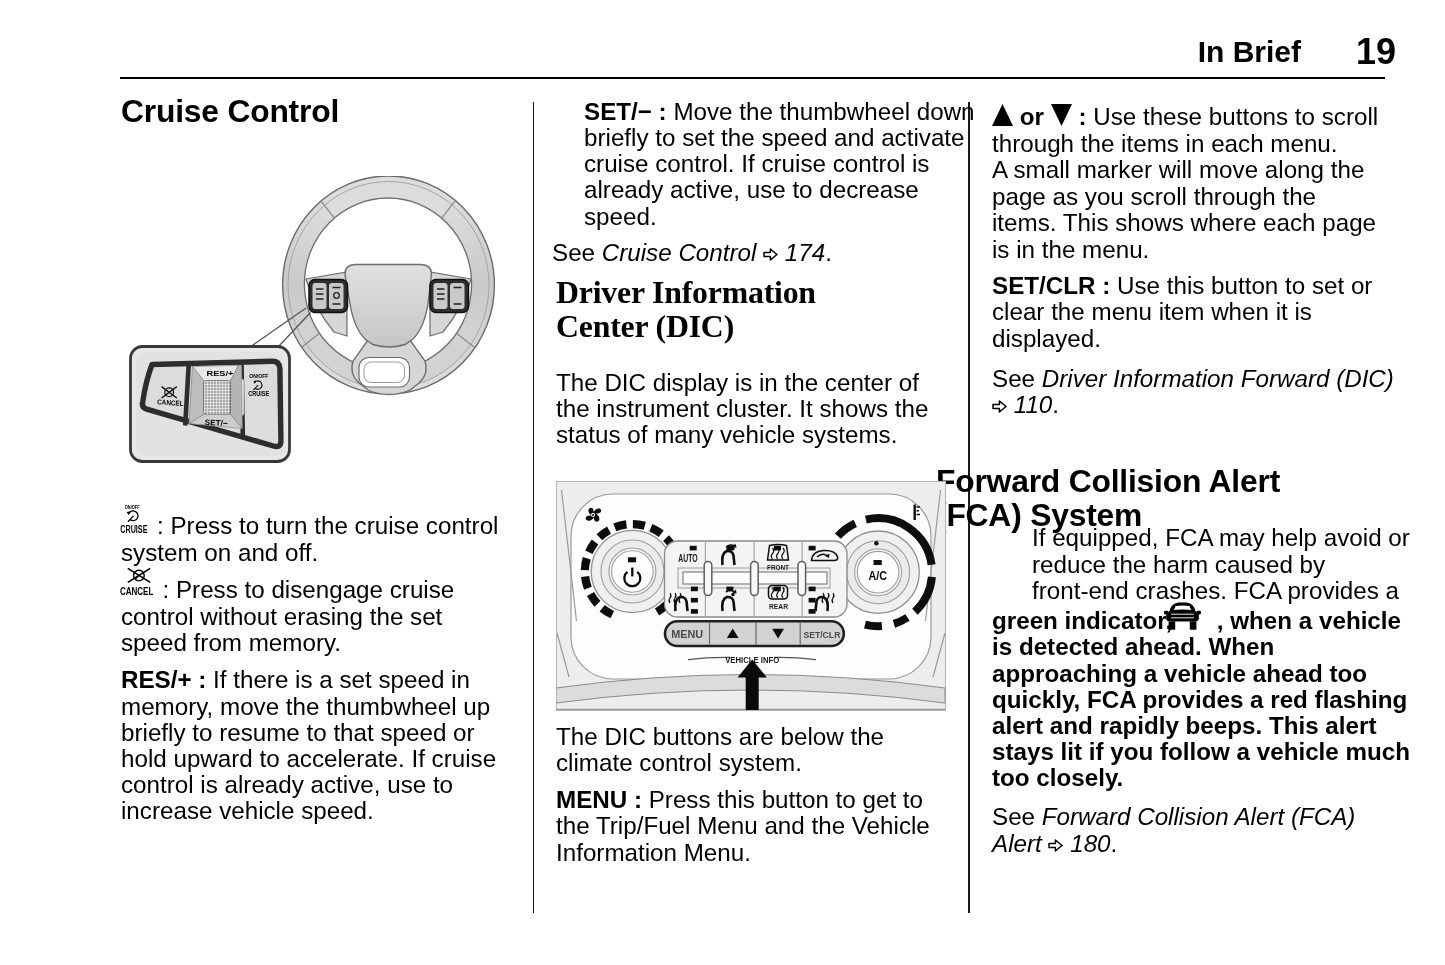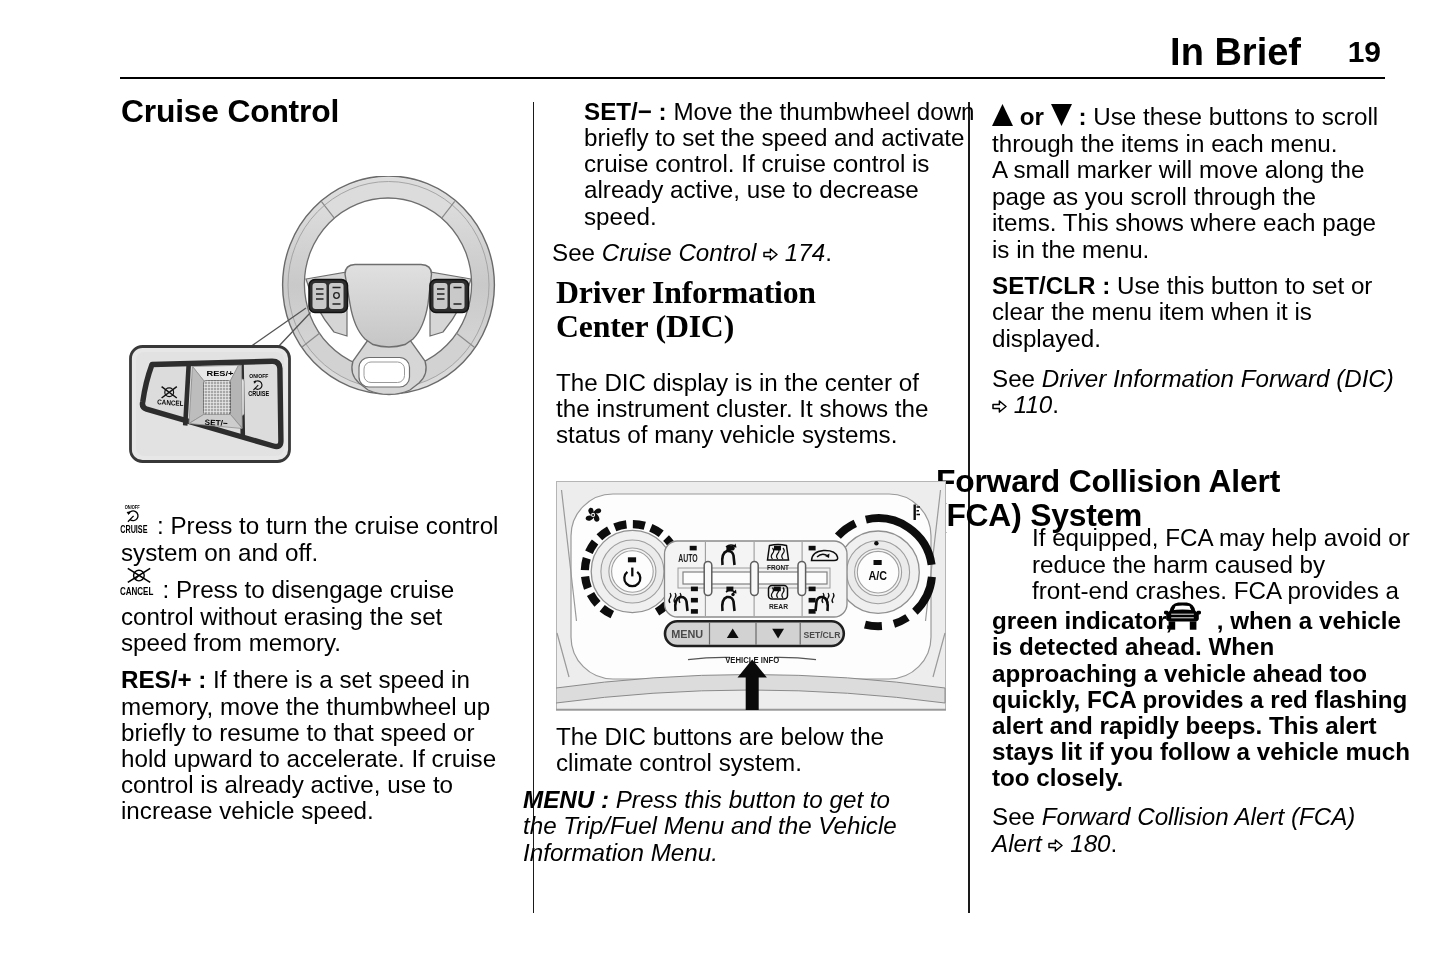--- a/index.html
+++ b/index.html
@@ -4,29 +4,29 @@
 <style>
 html,body{margin:0;padding:0;background:#fff;}
 body{width:1445px;height:965px;position:relative;overflow:hidden;
   font-family:"Liberation Sans",sans-serif;color:#000;
   -webkit-font-smoothing:antialiased;}
 .abs{position:absolute;}
 .p{position:absolute;font-size:24.2px;line-height:26.2px;white-space:nowrap;}
 .b{font-weight:bold;}
 .i{font-style:italic;}
 .h{position:absolute;font-size:31.8px;line-height:34.4px;font-weight:bold;white-space:nowrap;letter-spacing:-0.2px;}
-#hdr{position:absolute;top:34.8px;font-size:38px;line-height:34px;font-weight:bold;}
+#hdr{position:absolute;top:34.8px;font-size:30px;line-height:34px;font-weight:bold;}
 svg{display:block;}
 .isvg{display:inline-block;vertical-align:baseline;}
 </style>
 </head>
 <body>
 
 <span id="hdr" class="abs" style="right:144px;">In Brief</span>
-<span id="hdr2" class="abs" style="right:64px;top:34.8px;font-size:30px;line-height:34px;font-weight:bold;">19</span>
+<span id="hdr2" class="abs" style="right:49px;top:34.8px;font-size:36px;line-height:34px;font-weight:bold;">19</span>
 <div class="abs" style="left:120px;top:77.3px;width:1264.5px;height:2px;background:#000;"></div>
 
 <div class="abs" style="left:532.5px;top:102px;width:1.8px;height:811px;background:#1a1a1a;"></div>
 <div class="abs" style="left:968.1px;top:102px;width:1.8px;height:811px;background:#1a1a1a;"></div>
 
 <div class="h" style="left:121px;top:94.4px;">Cruise Control</div>
 
 <div class="p" id="c1p1" style="left:121px;top:513.3px;text-indent:36px;"><svg style="position:absolute;left:-2px;top:-10.5px;" width="38" height="31" viewBox="0 0 38 31">
       <text x="13.2" y="5.9" font-size="5.6" font-weight="bold" text-anchor="middle" textLength="15" lengthAdjust="spacingAndGlyphs">ON/OFF</text>
       <g stroke="#000" fill="none" stroke-width="1.35">
@@ -46,21 +46,21 @@
     </svg>: Press to disengage cruise<br>control without erasing the set<br>speed from memory.</div>
 <div class="p" style="left:121px;top:667.4px;"><span class="b">RES/+ :</span> If there is a set speed in<br>memory, move the thumbwheel up<br>briefly to resume to that speed or<br>hold upward to accelerate. If cruise<br>control is already active, use to<br>increase vehicle speed.</div>
 
 <div class="p" style="left:584px;top:98.8px;"><span class="b">SET/− :</span> Move the thumbwheel down<br>briefly to set the speed and activate<br>cruise control. If cruise control is<br>already active, use to decrease<br>speed.</div>
 <div class="p" style="left:552px;top:239.5px;">See <span class="i">Cruise Control</span> <svg class="isvg" width="15" height="13" viewBox="0 0 15 13">
       <path d="M1,4.4 H7.4 V1 L14,6.5 L7.4,12 V8.6 H1 Z" fill="#fff" stroke="#000" stroke-width="1.5" stroke-linejoin="round"></path>
     </svg> <span class="i">174</span>.</div>
 <div class="h" style="left:556px;top:276px;font-family:Liberation Serif, serif;">Driver Information<br>Center (DIC)</div>
 <div class="p" style="left:556px;top:369.6px;">The DIC display is in the center of<br>the instrument cluster. It shows the<br>status of many vehicle systems.</div>
 <div class="p" style="left:556px;top:723.7px;">The DIC buttons are below the<br>climate control system.</div>
-<div class="p" style="left:523px;top:787.1px;font-style:italic;"><span class="b">MENU :</span> Press this button to get to<br>the Trip/Fuel Menu and the Vehicle<br>Information Menu.</div>
+<div class="p" style="left:556px;top:787.1px;"><span class="b">MENU :</span> Press this button to get to<br>the Trip/Fuel Menu and the Vehicle<br>Information Menu.</div>
 
 <div class="p" style="left:992px;top:104.2px;line-height:26.5px;"><svg class="isvg" style="vertical-align:-1px;" width="21" height="22" viewBox="0 0 21 22">
       <path d="M10.5,0 L21,22 H0 Z"></path>
     </svg> <span class="b">or</span> <svg class="isvg" style="vertical-align:-1px;" width="21" height="22" viewBox="0 0 21 22">
       <path d="M0,0 H21 L10.5,22 Z"></path>
     </svg> <span class="b">:</span> Use these buttons to scroll<br>through the items in each menu.<br>A small marker will move along the<br>page as you scroll through the<br>items. This shows where each page<br>is in the menu.</div>
 <div class="p" style="left:992px;top:273.2px;"><span class="b">SET/CLR :</span> Use this button to set or<br>clear the menu item when it is<br>displayed.</div>
 <div class="p" style="left:992px;top:365.8px;">See <span class="i">Driver Information Forward (DIC)</span><br><svg class="isvg" width="15" height="13" viewBox="0 0 15 13">
       <path d="M1,4.4 H7.4 V1 L14,6.5 L7.4,12 V8.6 H1 Z" fill="#fff" stroke="#000" stroke-width="1.5" stroke-linejoin="round"></path>
     </svg> <span class="i">110</span>.</div>

